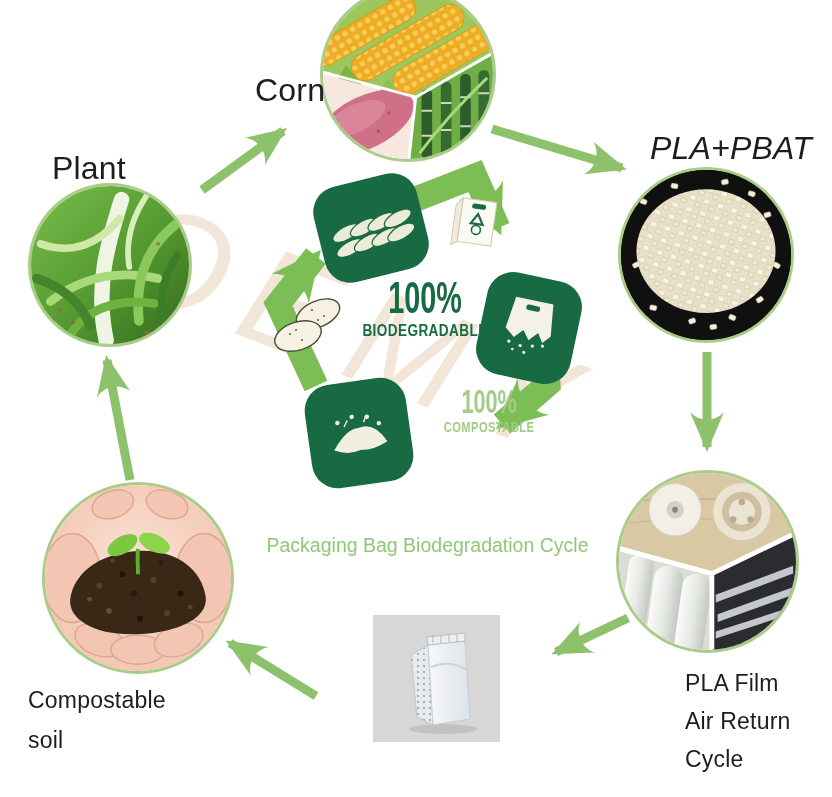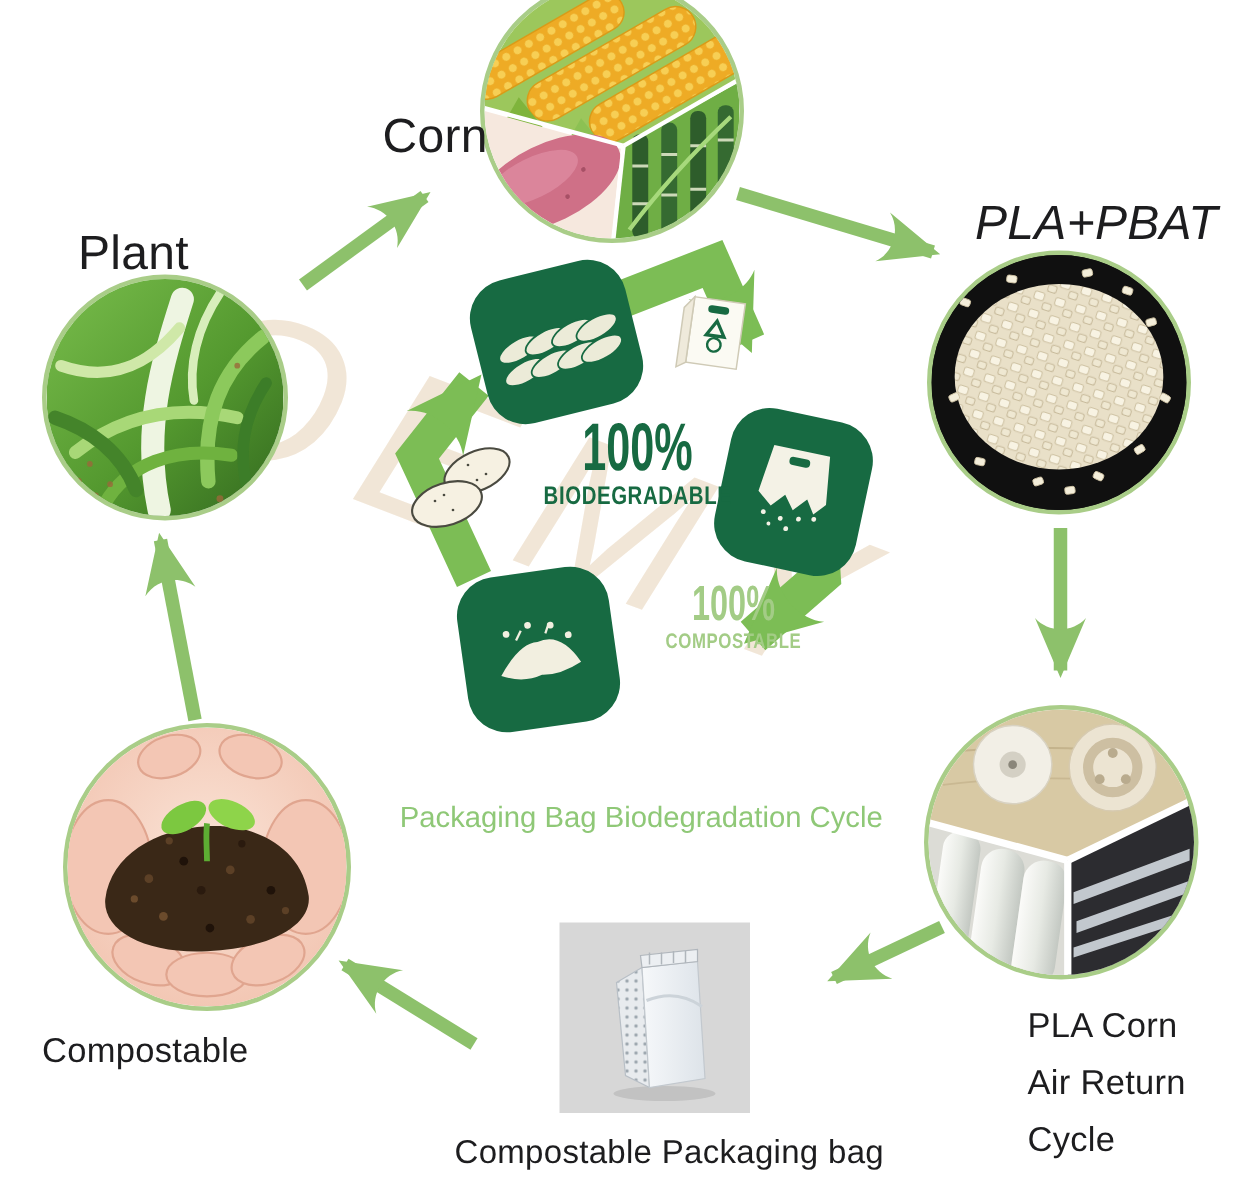--- a/index.html
+++ b/index.html
@@ -208,21 +208,21 @@
         </g>
       </g>
       <g stroke="#ffffff" stroke-width="5">
         <line x1="0" y1="78" x2="96" y2="104"></line>
         <line x1="183" y1="62" x2="96" y2="104"></line>
         <line x1="96" y1="104" x2="96" y2="183"></line>
       </g>
     </svg>
   </div>
   <div class="node-label small multi-line" style="left:685px;top:672px;line-height:23px;">
-    <div>PLA Corn</div>
+    <div>PLA Film</div>
     <div>Air Return</div>
     <div>Cycle</div>
   </div>
 
   <div class="circle" style="left:42px;top:482px;width:192px;height:192px;">
     <svg width="186" height="186" viewBox="0 0 192 192">
       <defs>
         <radialGradient id="hand" cx=".5" cy=".45" r=".75">
           <stop offset="0" stop-color="#fae3d6"></stop>
             <stop offset="1" stop-color="#f0bda8"></stop>
@@ -255,20 +255,21 @@
       </g>
       <g>
         <path d="M96,92 C96,84 95,76 96,66" stroke="#5dad33" stroke-width="4" fill="none"></path>
         <ellipse cx="80" cy="62" rx="17" ry="9" fill="#7cc840" transform="rotate(-30 80 62)"></ellipse>
         <ellipse cx="113" cy="60" rx="17" ry="9" fill="#8ed44a" transform="rotate(24 113 60)"></ellipse>
       </g>
     </svg>
   </div>
   <div class="node-label small multi-line" style="left:28px;top:688px;line-height:25px;">
     <div>Compostable</div>
+    <div>soil</div>
   </div>
 
   <div class="bag-box">
     <svg width="127" height="127" viewBox="0 0 127 127">
       <defs>
         <linearGradient id="pouch" x1="0" y1="0" x2="1" y2="0">
           <stop offset="0" stop-color="#f6f8fa"></stop>
             <stop offset="1" stop-color="#dde3e9"></stop>
         </linearGradient>
         <pattern id="gusdots" width="6" height="6" patternUnits="userSpaceOnUse">
@@ -282,21 +283,20 @@
       <polygon points="54,22 92,18 92,26 55,30" fill="#eceff2" stroke="#b0b6bc" stroke-width="0.8"></polygon>
       <g stroke="#b0b6bc" stroke-width="1">
         <line x1="60" y1="20" x2="60" y2="28"></line>
           <line x1="68" y1="20" x2="68" y2="28"></line>
         <line x1="76" y1="19" x2="76" y2="27"></line>
           <line x1="84" y1="19" x2="84" y2="27"></line>
       </g>
       <path d="M58,52 Q78,44 95,56" stroke="#ccd3d9" stroke-width="2" fill="none"></path>
     </svg>
   </div>
-  <div class="node-label" style="left:303px;top:755px;font-size:22px;">Compostable Packaging bag</div>
 
   <svg class="abs" style="left:240px;top:152px;" width="360" height="340" viewBox="0 0 360 340">
     <defs>
       <marker id="ahL" markerUnits="userSpaceOnUse" markerWidth="56" markerHeight="52" refX="44" refY="26" orient="auto">
         <path d="M2,2 C14,14 14,38 2,50 L52,26 Z" fill="#7cbd55"></path>
       </marker>
     </defs>
 
     <g fill="none" stroke="#7cbd55" stroke-width="25" stroke-linejoin="miter">
       <path d="M158,54 L235,24 L258,76" marker-end="url(#ahL)"></path>

